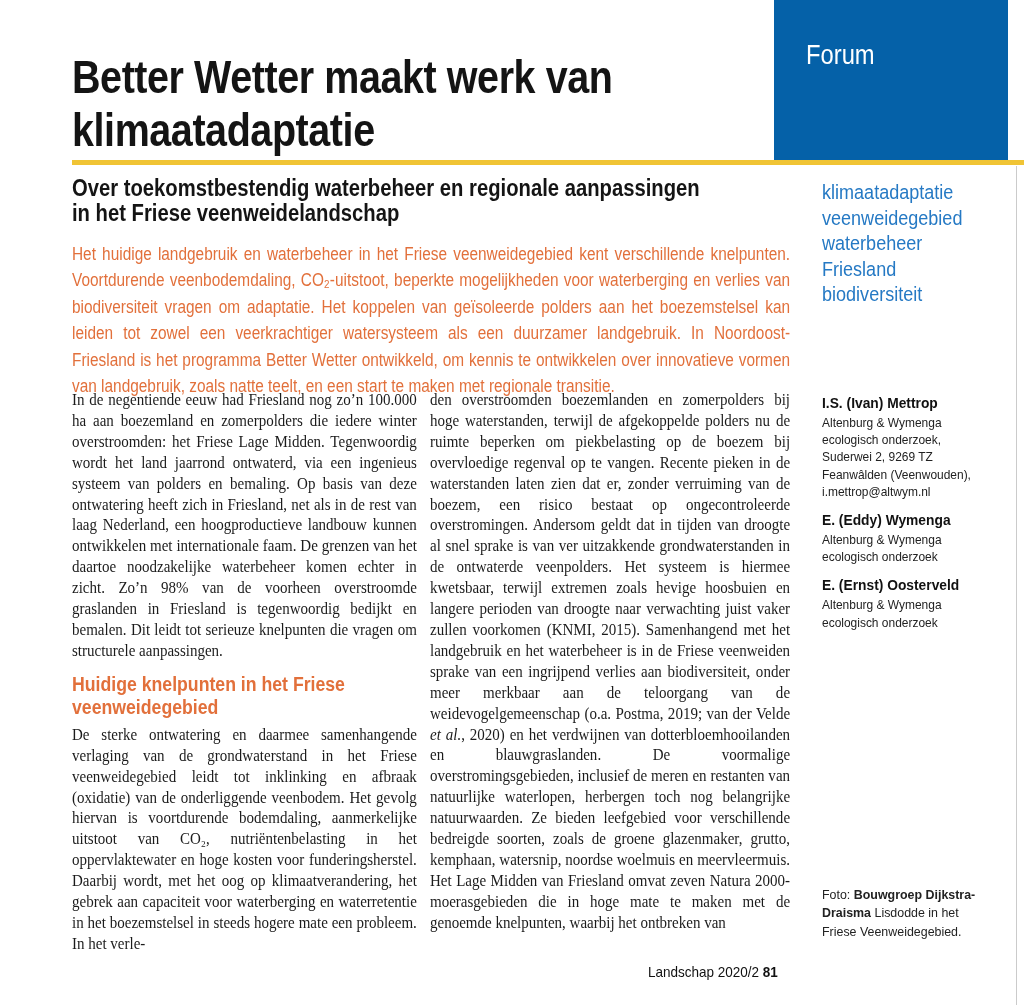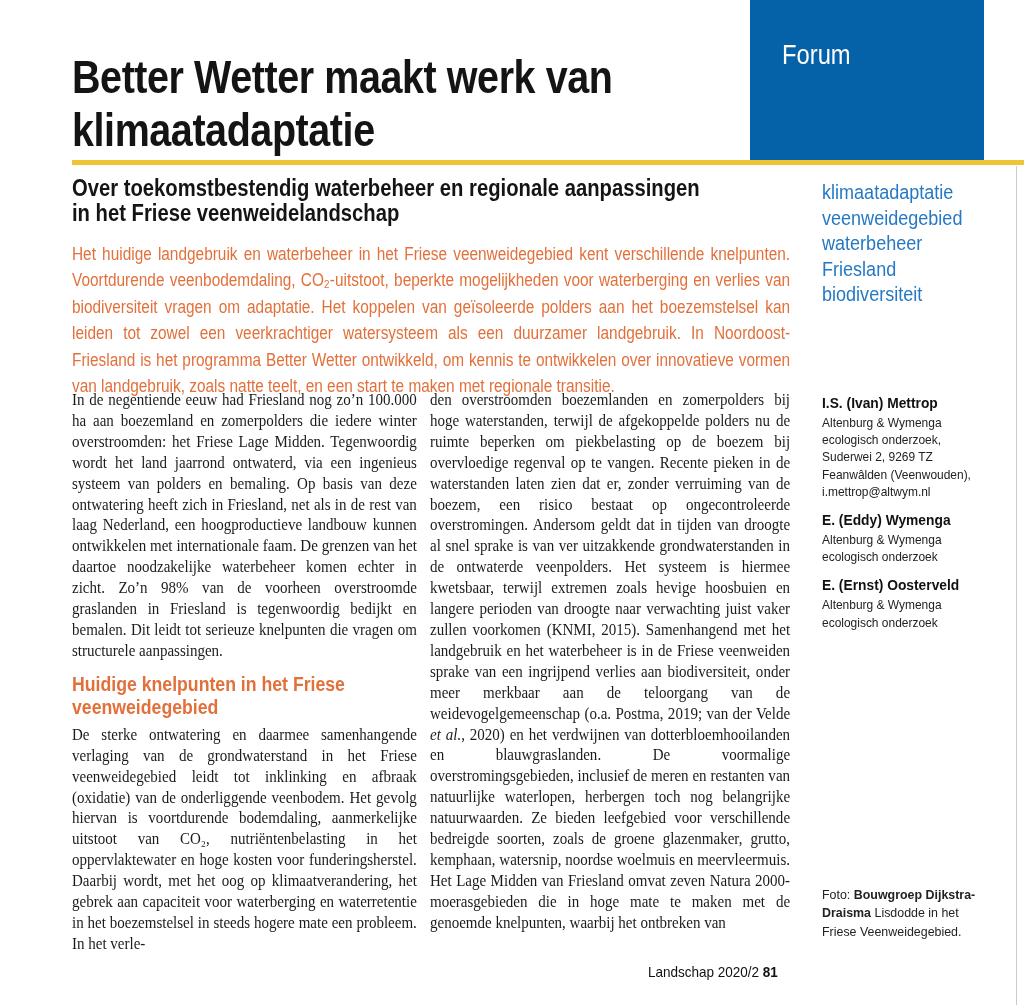--- a/index.html
+++ b/index.html
@@ -15,21 +15,21 @@
   .cx { transform-origin: 0 0; }
 
   
   .edge-line {
     position: absolute; left: 1016px; top: 166px;
     width: 1px; height: 839px; background: #cbcbcb;
   }
 
   
   .forum-box {
-    position: absolute; left: 750px; top: 0;
+    position: absolute; left: 774px; top: 0;
     width: 234px; height: 161px;
     background: var(--accent-blue);
   }
   .forum-label {
     position: absolute; left: 32px; top: 40px;
     color: #ffffff; font-size: 27px; line-height: 30px;
     transform: scaleX(0.88);
   }
 
   

